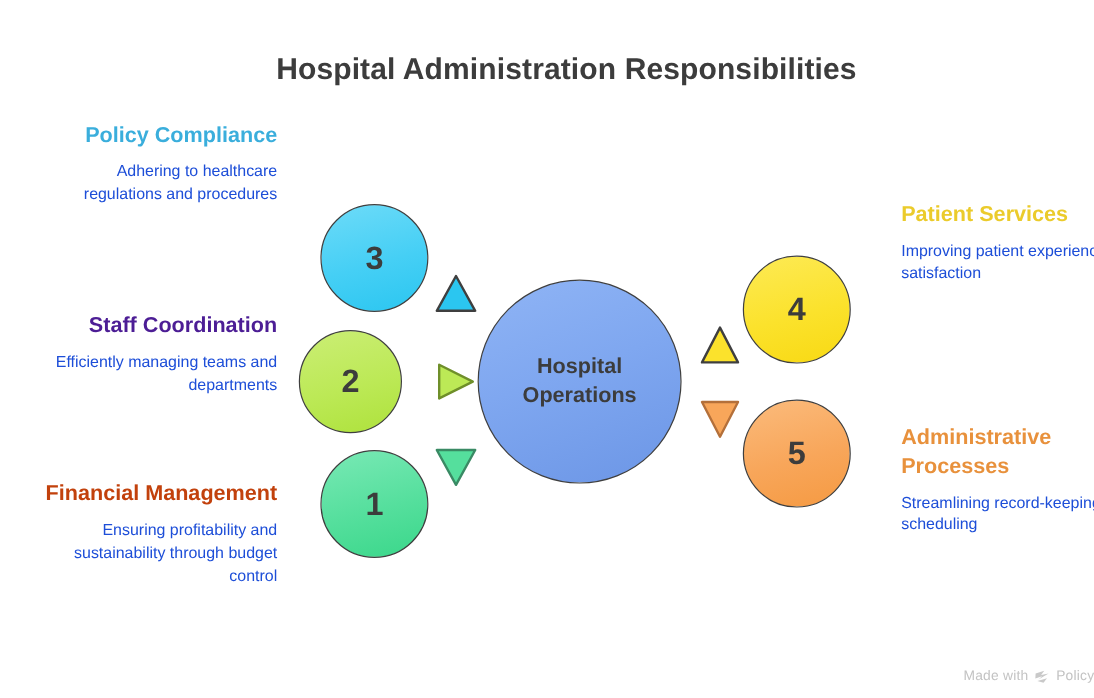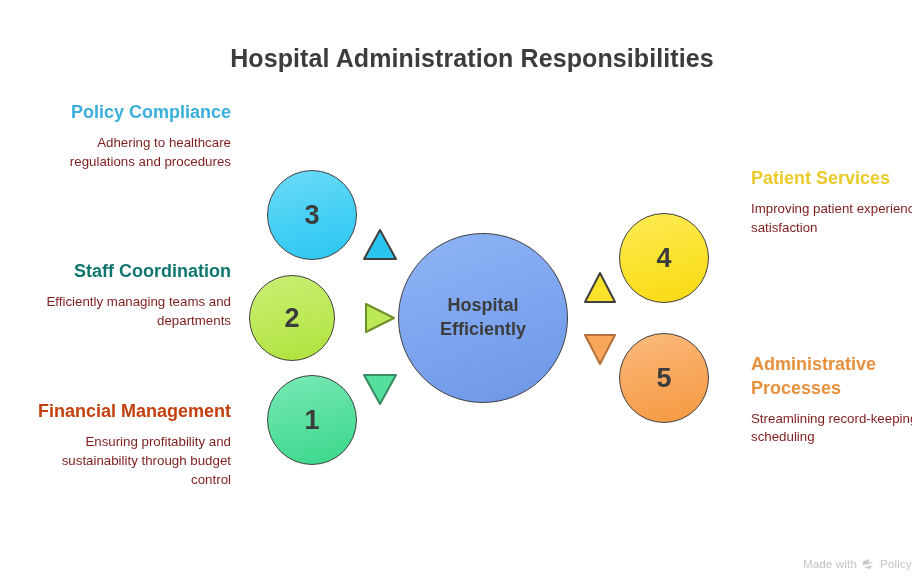--- a/index.html
+++ b/index.html
@@ -45,21 +45,21 @@
   .text-block.right { text-align: left;  }
 
   .tb-heading {
     font-size: 18px;
     font-weight: bold;
     line-height: 1.32;
     margin: 0 0 9px 0;
   }
   .tb-desc {
     font-size: 13.3px;
-    color: #7f1d1d;
+    color: #1d4ed8;
     line-height: 1.42;
     margin: 0;
   }
 
   
   #block-policy    { left: 15px;  top: 101px; }
   #block-staff     { left: 15px;  top: 260px; }
   #block-financial { left: 15px;  top: 400px; }
   
   #block-patient   { left: 735px; top: 167px; }
@@ -122,21 +122,21 @@
 <div id="canvas">
 
   <div id="page-title">Hospital Administration Responsibilities</div>
 
   <div class="text-block left" id="block-policy">
     <div class="tb-heading" style="color:#3AAEDC">Policy Compliance</div>
     <div class="tb-desc">Adhering to healthcare regulations and procedures</div>
   </div>
 
   <div class="text-block left" id="block-staff">
-    <div class="tb-heading" style="color:#0f766e">Staff Coordination</div>
+    <div class="tb-heading" style="color:#4c1d95">Staff Coordination</div>
     <div class="tb-desc">Efficiently managing teams and departments</div>
   </div>
 
   <div class="text-block left" id="block-financial">
     <div class="tb-heading" style="color:#c2410c">Financial Management</div>
     <div class="tb-desc">Ensuring profitability and sustainability through budget control</div>
   </div>
 
   <div class="text-block right" id="block-patient">
     <div class="tb-heading" style="color:#EBCB2B">Patient Services</div>
@@ -184,21 +184,21 @@
     <span class="node-num">4</span>
   </div>
 
   <div class="node" id="node-5">
     <span class="node-num">5</span>
   </div>
 
   <div class="node" id="node-center">
     <div>
       <div>Hospital</div>
-      <div>Efficiently</div>
+      <div>Operations</div>
     </div>
   </div>
 
   <div id="watermark">
     <span>Made with</span>
     <svg class="wm-mark" width="13" height="12" viewBox="0 0 13 12">
       <path d="M1 3.2 L8.2 1 L5.6 4.6 L11.8 3.2 L3.4 8.2 L6.4 5.6 L0.8 7.4 Z" fill="#c9c9c9"></path>
       <path d="M2.5 9.6 L10.5 7.2 L7.6 11 Z" fill="#c9c9c9"></path>
     </svg>
     <span>Policy</span>

